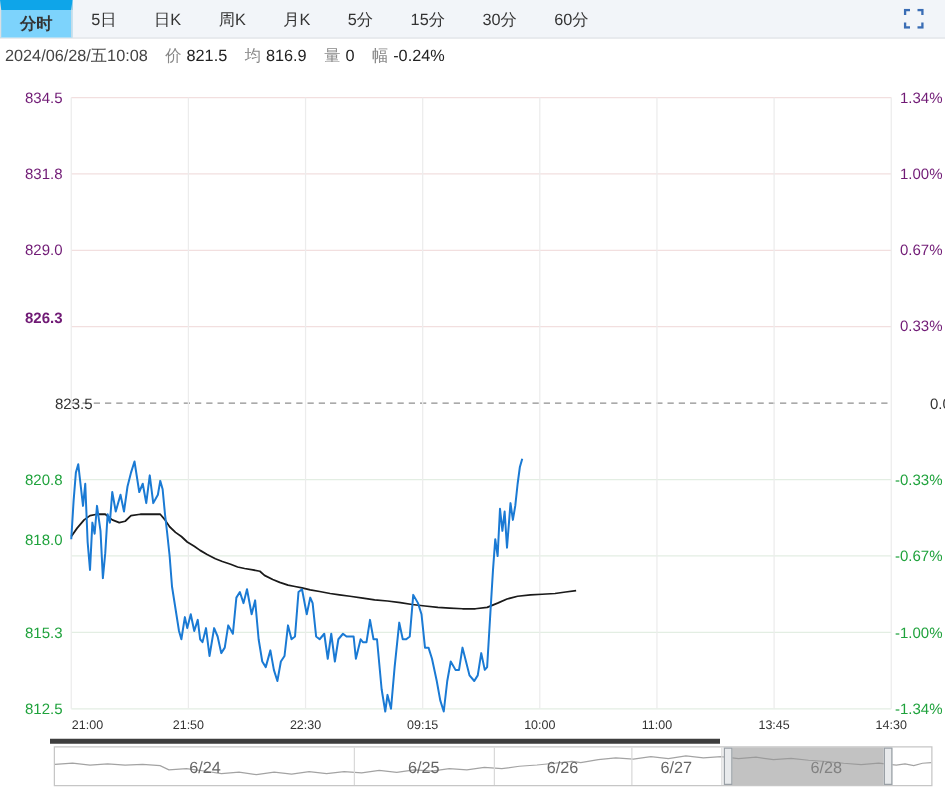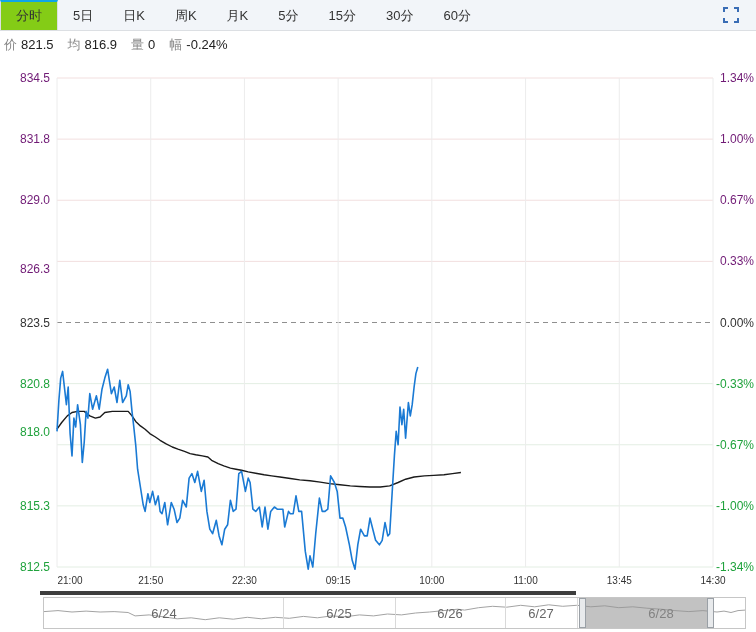--- a/index.html
+++ b/index.html
@@ -12,43 +12,43 @@
   .tabbar{
     position:absolute;top:0;left:0;right:0;height:31px;
     background:#f2f5f9;border-bottom:1px solid #dcdfe3;
     display:flex;align-items:stretch;box-sizing:border-box;
   }
   .tab{
     padding:0 15px;display:flex;align-items:center;font-size:13px;color:#333;
     border-top:2px solid transparent;cursor:pointer;white-space:nowrap;
   }
   .tab.active{
-    background:#84cc16;border-top:2px solid #0ea5e9;
-    border-left:1px solid #dcdfe3;border-right:1px solid #dcdfe3;
+    background:#7dd3fc;border-top:8px solid #0ea5e9;
+    border-left:1px solid #dcdfe3;border-right:1px solid #dcdfe3;font-weight:bold;
   }
   .expand-btn{
     margin-left:auto;margin-right:16px;align-self:center;width:18px;height:18px;
     display:flex;align-items:center;justify-content:center;cursor:pointer;
   }
   
   .infobar{
     position:absolute;top:31px;left:0;right:0;height:27px;background:#fff;
     display:flex;align-items:center;font-size:13px;padding-left:4px;
   }
   .infobar .dt{color:#444;margin-right:14px;}
   .infobar .lbl{color:#888;margin-right:4px;}
   .infobar .val{color:#222;margin-right:14px;}
   
   #chart-svg{position:absolute;top:58px;left:0;}
   #labels-layer{position:absolute;top:0;left:0;width:756px;height:632px;pointer-events:none;}
   .ylab{position:absolute;width:50px;font-size:12px;text-align:right;line-height:14px;}
   .ylab.right{width:52px;}
   .c-red{color:#701a75;}
   .c-green{color:#1fa23c;}
-  .c-dark{color:#333;}
+  .c-dark{color:#333;padding-left:24px;}
   .xlab{position:absolute;top:575px;width:60px;font-size:10px;color:#333;text-align:center;}
   
   .scroll-indicator{
     position:absolute;top:591px;left:40px;width:536px;height:4px;background:#3e3e3e;
   }
   .nav{
     position:absolute;top:597px;left:43px;width:703px;height:32px;
     border:1px solid #c6c6c6;background:#fff;box-sizing:border-box;
   }
   .nav svg{position:absolute;top:0;left:0;}
@@ -86,20 +86,21 @@
         <path d="M1,5 V1 H5"></path>
           <path d="M11,1 H15 V5"></path>
         <path d="M15,11 V15 H11"></path>
           <path d="M5,15 H1 V11"></path>
       </g>
     </svg>
   </div>
 </div>
 
 <div class="infobar">
+  <span class="dt">2024/06/28/五10:08</span>
   <span class="lbl">价</span>
   <span class="val">821.5</span>
   <span class="lbl">均</span>
   <span class="val">816.9</span>
   <span class="lbl">量</span>
   <span class="val">0</span>
   <span class="lbl">幅</span>
   <span class="val">-0.24%</span>
 </div>
 
@@ -121,21 +122,21 @@
     <line x1="525.5714285714286" y1="20" x2="525.5714285714286" y2="509" stroke="#ececec" stroke-width="1"></line>
     <line x1="619.2857142857143" y1="20" x2="619.2857142857143" y2="509" stroke="#ececec" stroke-width="1"></line>
     <line x1="713" y1="20" x2="713" y2="509" stroke="#ececec" stroke-width="1"></line>
     <polyline points="57.0,371.2 61.7,364.5 67.3,357.9 72.0,354.5 77.6,353.4 84.2,353.4 89.8,357.9 95.4,360.1 100.1,359.0 104.8,354.5 112.3,353.4 119.8,353.4 128.2,353.4 132.0,357.9 135.7,363.4 140.4,367.9 145.1,371.2 149.8,375.6 155.4,379.0 160.1,382.3 165.7,385.6 172.3,389.0 177.9,391.2 184.5,393.4 190.1,395.6 195.7,396.8 202.3,397.9 207.9,399.0 211.6,402.3 218.2,405.6 223.8,407.9 230.4,410.1 236.0,411.2 241.6,412.3 248.2,413.9 255.7,415.2 264.1,416.8 271.6,417.9 280.0,419.0 290.3,420.5 299.7,421.9 310.0,422.8 320.3,424.1 329.7,425.6 340.0,426.8 350.3,427.9 359.7,428.5 370.0,429.0 380.3,429.0 389.7,427.9 398.1,424.5 405.6,421.2 414.1,419.0 424.4,417.9 433.7,417.4 444.0,416.8 452.5,415.6 460.9,414.5" fill="none" stroke="#1a1a1a" stroke-width="1.4" stroke-linejoin="round"></polyline>
     <polyline points="57.0,373.4 58.9,342.3 60.7,320.1 62.6,313.4 66.4,346.7 68.2,329.0 70.1,375.6 72.0,397.9 73.9,360.1 75.7,369.0 77.6,346.7 80.4,366.7 82.3,404.5 84.2,384.5 86.1,353.4 87.9,360.1 89.8,335.6 92.6,351.2 96.4,337.8 99.2,351.2 102.0,331.2 104.8,320.1 107.6,311.2 111.4,335.6 114.2,329.0 117.0,344.5 119.8,322.3 122.6,344.5 126.3,337.8 128.2,326.7 130.1,333.4 132.0,353.4 133.8,369.0 135.7,386.8 137.6,411.2 140.4,429.0 143.2,446.8 145.1,453.4 147.9,435.7 149.8,444.5 152.6,433.4 155.4,446.8 158.2,437.9 160.1,453.4 162.0,455.7 164.8,444.5 167.6,466.8 171.3,444.5 174.1,451.2 177.0,464.5 179.8,460.1 182.6,442.3 186.3,449.0 189.1,420.1 191.9,415.6 194.8,424.5 197.6,413.4 201.3,433.4 204.1,422.3 206.9,453.4 209.8,471.2 212.6,475.7 216.3,462.3 219.1,477.9 221.9,486.8 224.7,471.2 227.6,466.8 230.4,442.3 233.2,453.4 236.0,451.2 238.8,415.6 241.6,413.4 245.4,433.4 248.2,420.1 250.1,424.5 252.9,451.2 255.7,453.4 259.4,449.0 262.2,469.0 265.0,449.0 267.9,471.2 270.7,453.4 274.4,449.0 277.2,451.2 280.0,451.2 282.9,451.2 284.7,469.0 288.5,453.4 290.3,455.7 293.2,455.7 296.0,437.9 298.8,453.4 301.6,453.4 305.3,493.4 308.2,511.2 310.0,497.9 312.8,509.0 315.7,475.7 319.4,440.1 322.2,453.4 325.0,453.4 327.8,451.2 330.6,417.9 334.4,424.5 337.2,433.4 340.0,460.1 342.8,460.1 345.6,469.0 349.4,486.8 352.2,502.3 355.0,511.2 357.8,486.8 360.6,471.2 364.4,477.9 367.2,477.9 370.0,460.1 372.8,471.2 375.6,482.3 379.4,486.8 382.2,482.3 385.0,464.5 387.8,477.9 389.7,475.7 392.5,429.0 394.4,397.9 396.2,373.4 398.1,386.8 400.0,349.0 401.9,366.7 403.7,351.2 405.6,380.1 408.4,344.5 410.3,357.9 412.2,346.7 414.1,329.0 415.9,315.6 417.8,309.0" fill="none" stroke="#1a7ad4" stroke-width="1.6" stroke-linejoin="round"></polyline>
   </svg>
 <div id="labels-layer">
     <div class="ylab c-red" style="left: 0px; top: 71px;">834.5</div>
     <div class="ylab c-red" style="left: 0px; top: 132.125px;">831.8</div>
     <div class="ylab c-red" style="left: 0px; top: 193.25px;">829.0</div>
-    <div class="ylab c-red" style="left: 0px; top: 262px;">826.3</div>
+    <div class="ylab c-red" style="left: 0px; top: 247px; font-weight: bold;">826.3</div>
     <div class="ylab c-dark" style="left: 0px; top: 315.5px;">823.5</div>
     <div class="ylab c-green" style="left: 0px; top: 376.625px;">820.8</div>
     <div class="ylab c-green" style="left: 0px; top: 425px;">818.0</div>
     <div class="ylab c-green" style="left: 0px; top: 498.875px;">815.3</div>
     <div class="ylab c-green" style="left: 0px; top: 560px;">812.5</div>
     <div class="ylab right c-red" style="left: 702px; top: 71px;">1.34%</div>
     <div class="ylab right c-red" style="left: 702px; top: 132.125px;">1.00%</div>
     <div class="ylab right c-red" style="left: 702px; top: 193.25px;">0.67%</div>
     <div class="ylab right c-red" style="left: 702px; top: 254.375px;">0.33%</div>
     <div class="ylab right c-dark" style="left: 702px; top: 315.5px;">0.00%</div>

